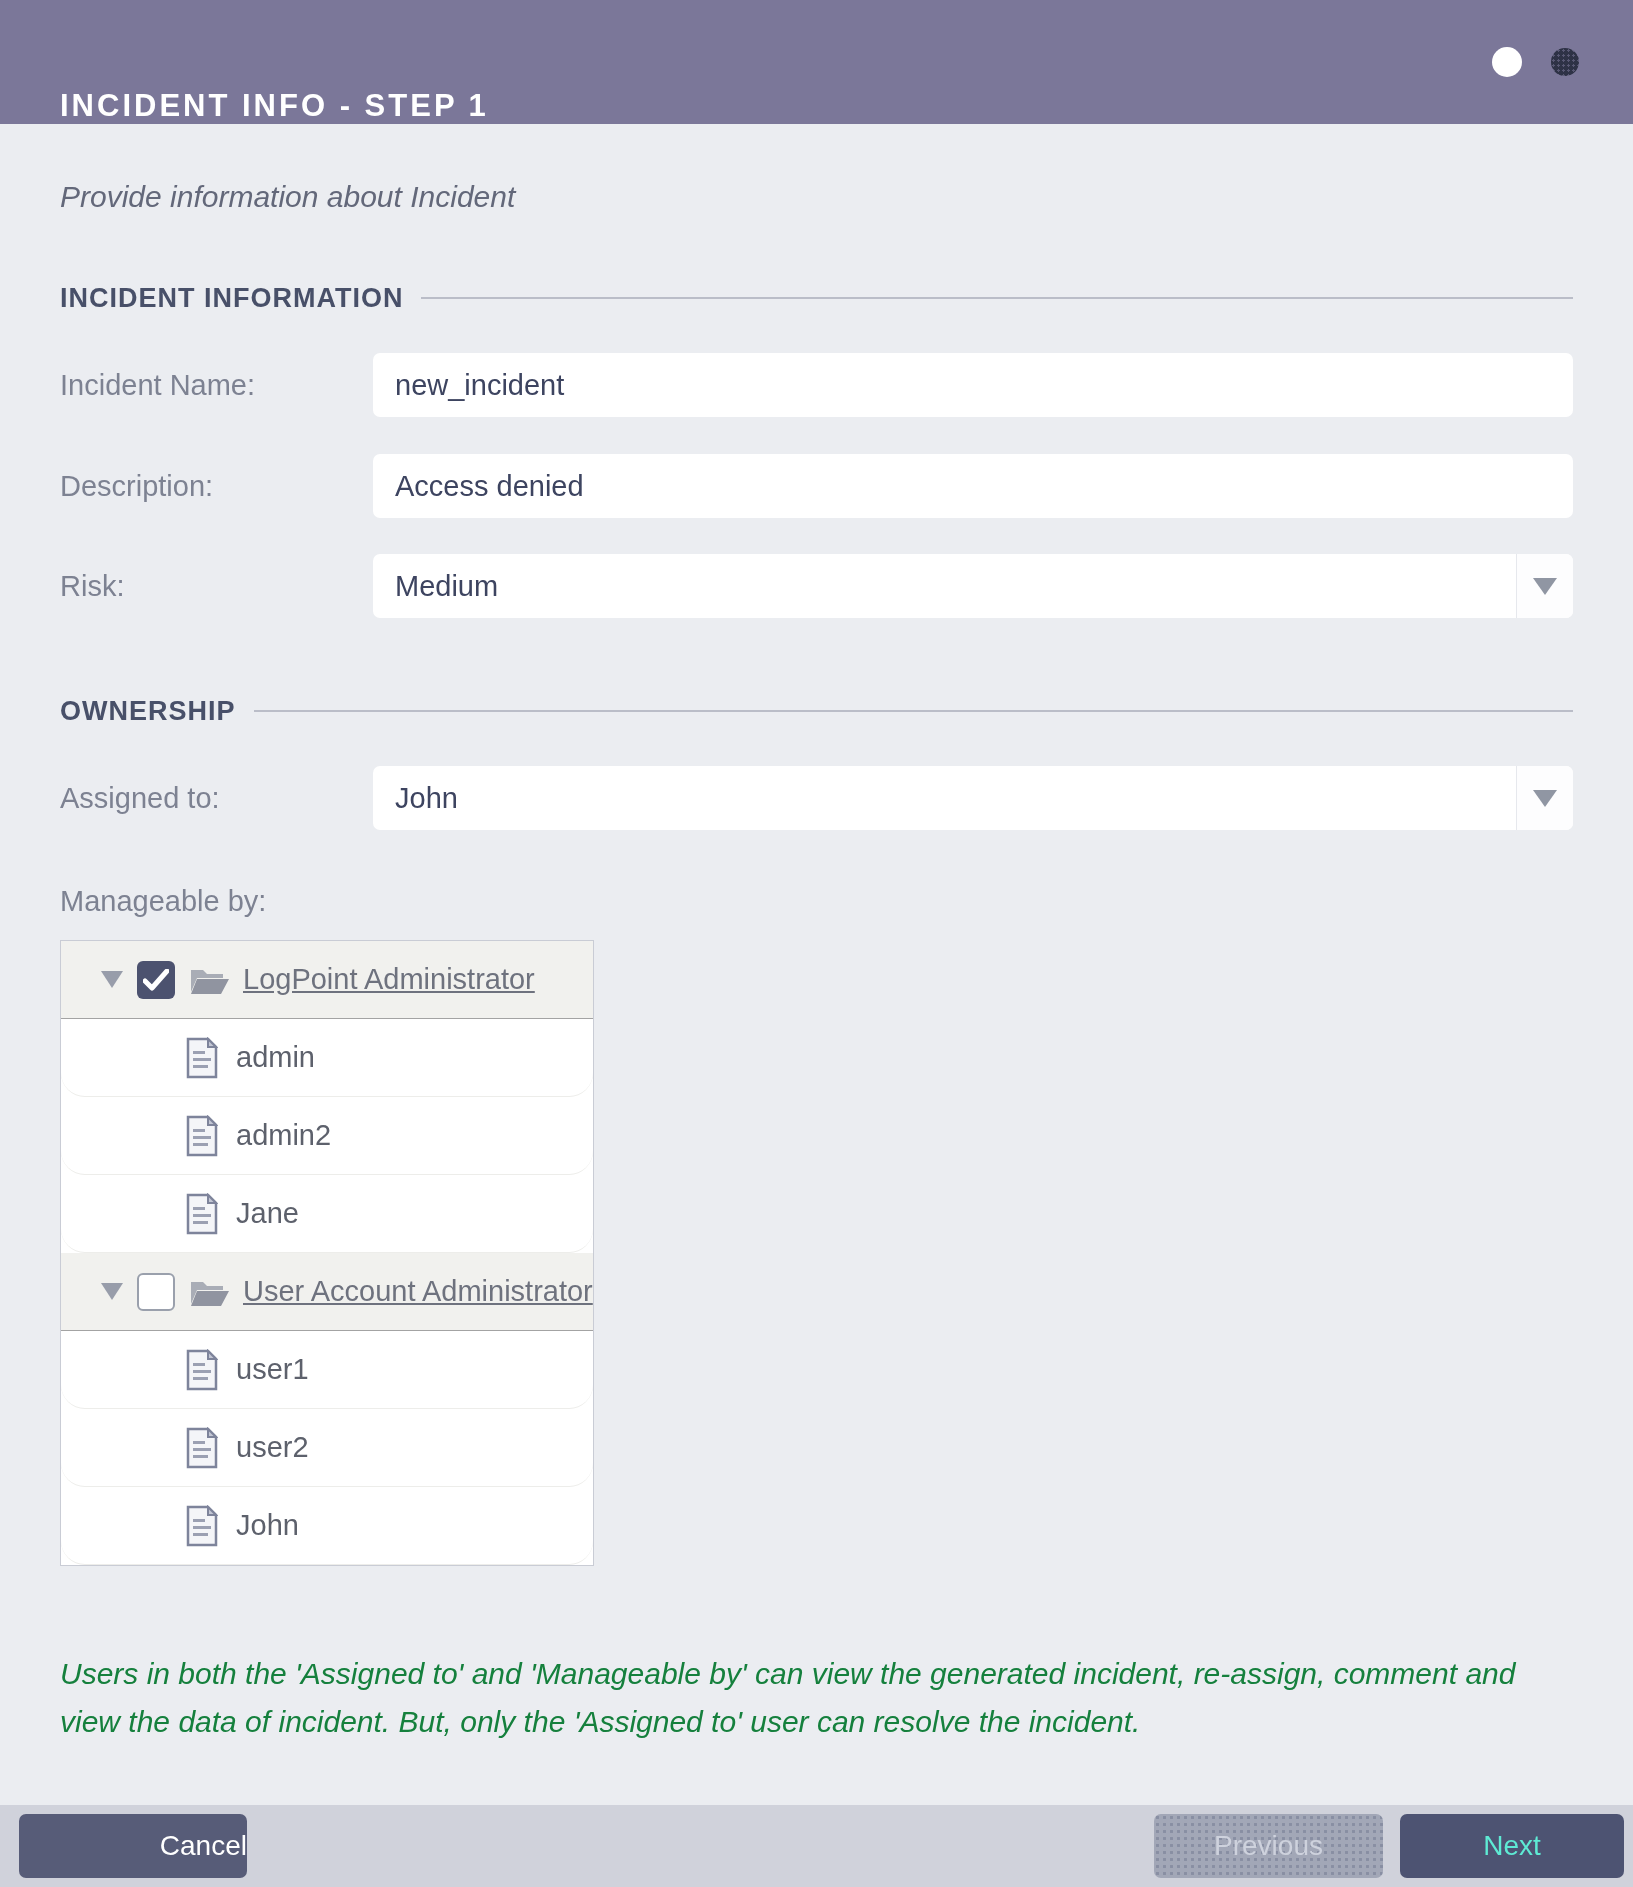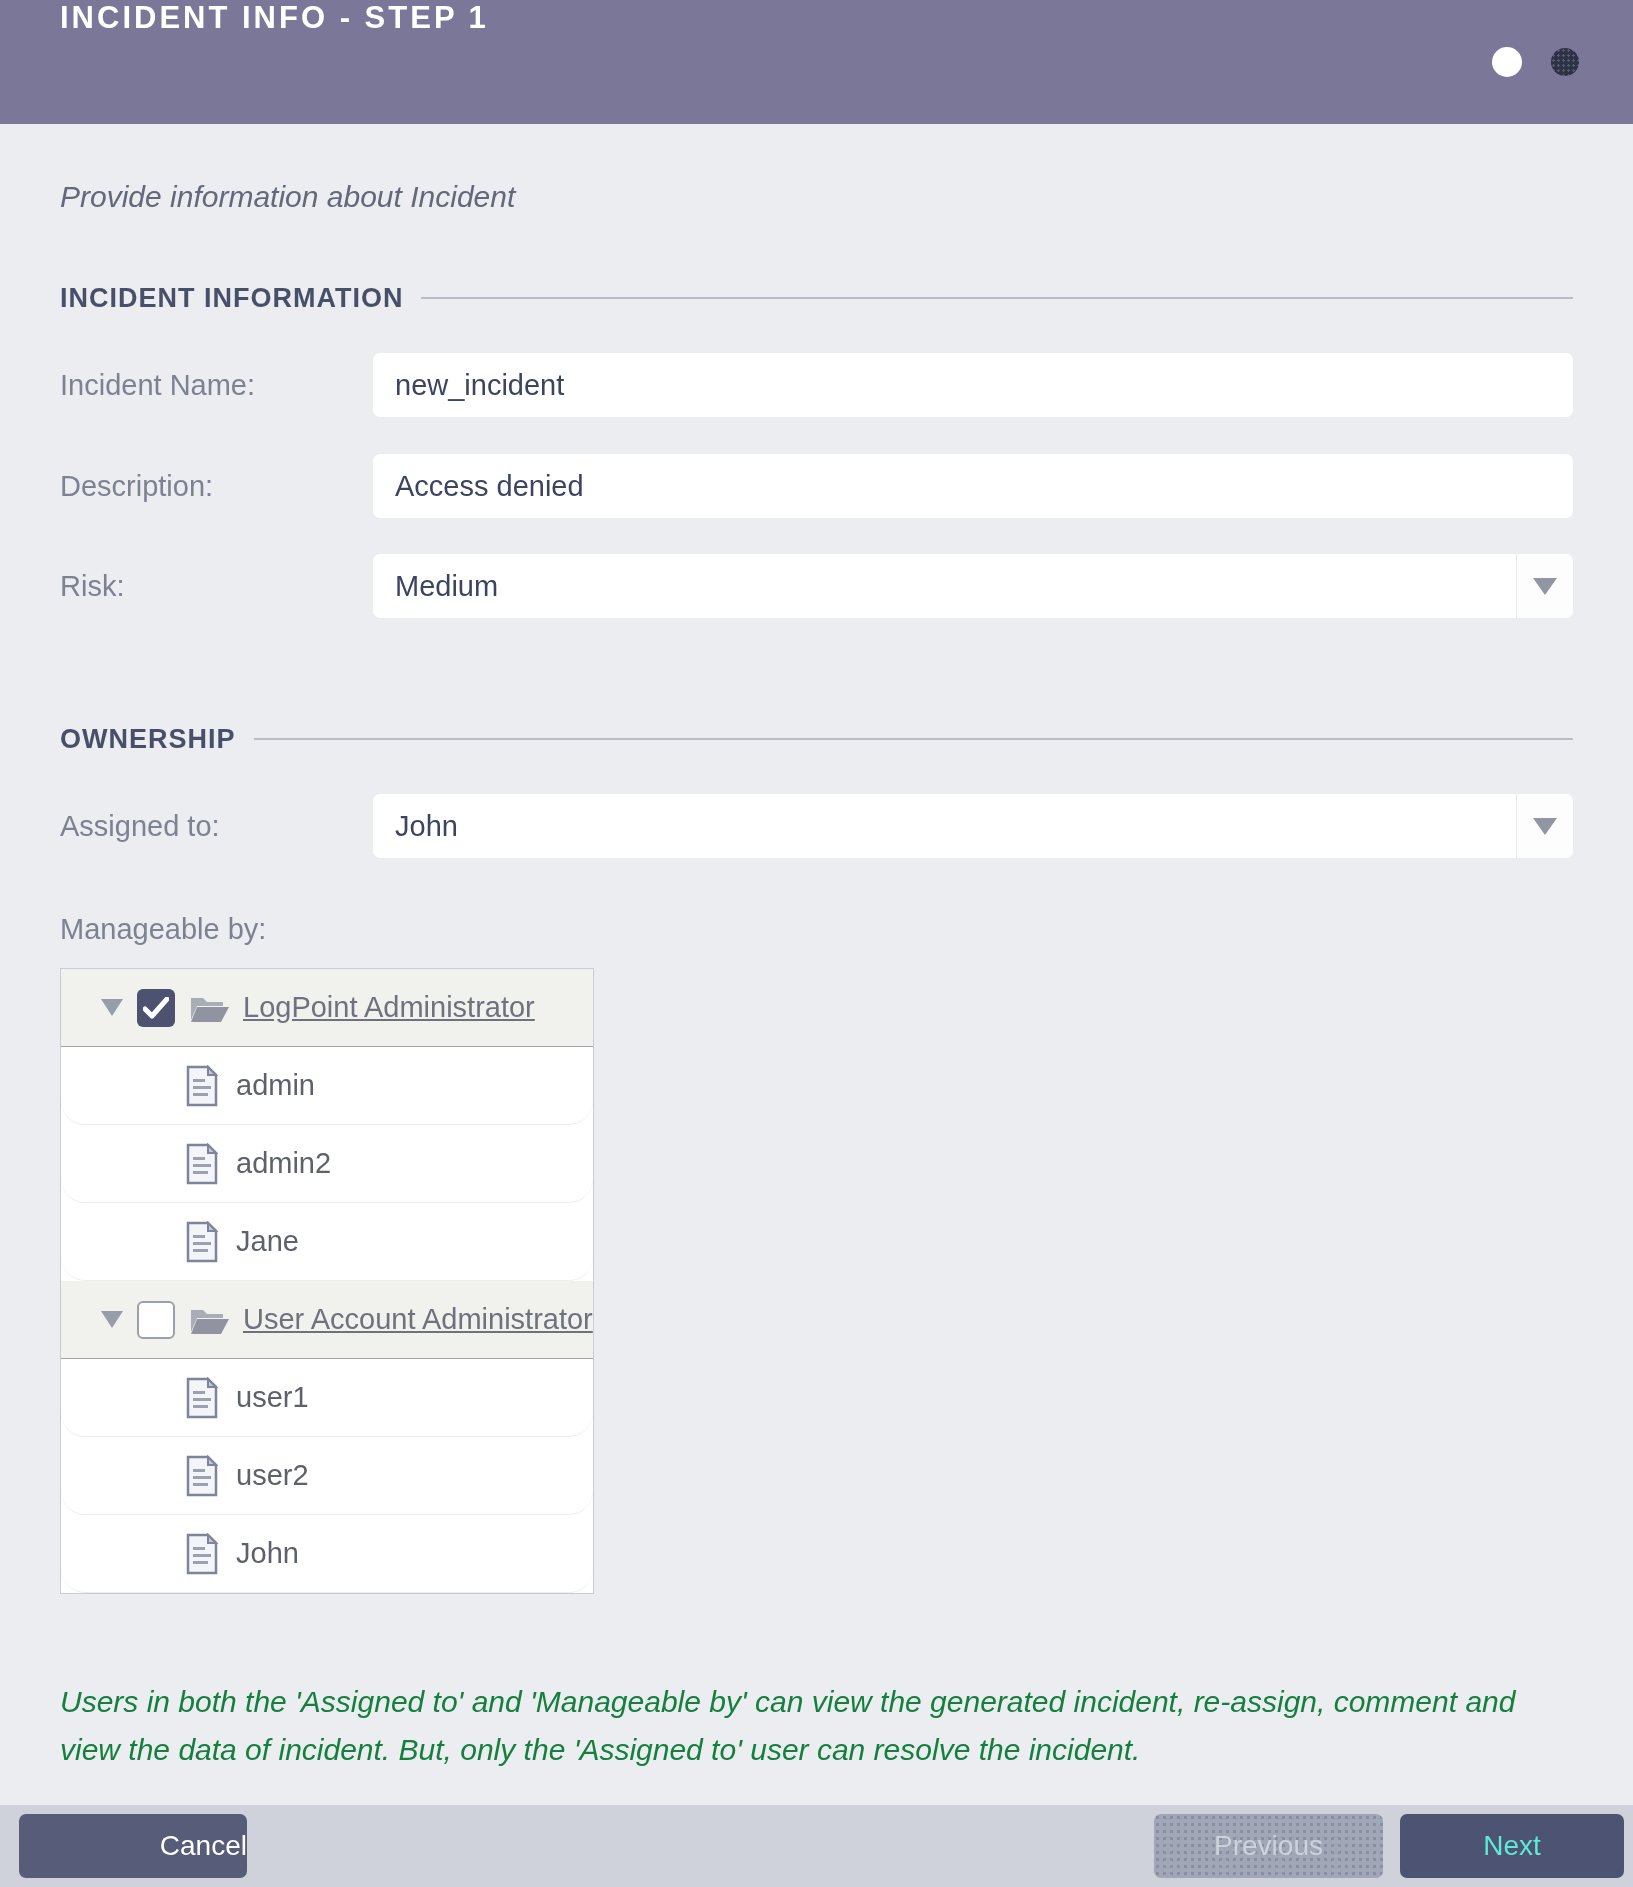--- a/index.html
+++ b/index.html
@@ -6,21 +6,21 @@
   html,body { width:1633px; height:1887px; }
   body {
     font-family:"Liberation Sans", sans-serif;
     background:#ebedf1;
     position:relative;
     overflow:hidden;
   }
   
   .titlebar {
     height:124px; background:#7b7799;
-    display:flex; align-items:flex-start;
+    display:flex; align-items:flex-end;
     padding:0 60px; position:relative;
   }
   .titlebar h1 {
     color:#ffffff; font-size:31px; font-weight:600;
     letter-spacing:3px;
   }
   .step-dots {
     position:absolute; right:54px; top:0; height:124px;
     display:flex; align-items:center; gap:29px;
   }
@@ -34,21 +34,21 @@
   
   .content { padding:0 60px; }
   .intro {
     margin-top:55px; font-size:30px; font-style:italic;
     color:#63687a; height:36px; line-height:36px;
   }
   .section-head {
     display:flex; align-items:center; height:34px;
   }
   .section-head.first { margin-top:66px; }
-  .section-head.second { margin-top:104px;align-items:center; }
+  .section-head.second { margin-top:76px;align-items:center; }
   .section-head span {
     font-size:27px; font-weight:700; color:#485069;
     letter-spacing:1px; white-space:nowrap;
   }
   .section-head .rule {
     flex:1; height:2px; background:#babdc8; margin-left:18px;
   }
   
   .form-row { display:flex; align-items:center; }
   .form-row.r1 { margin-top:38px; }

